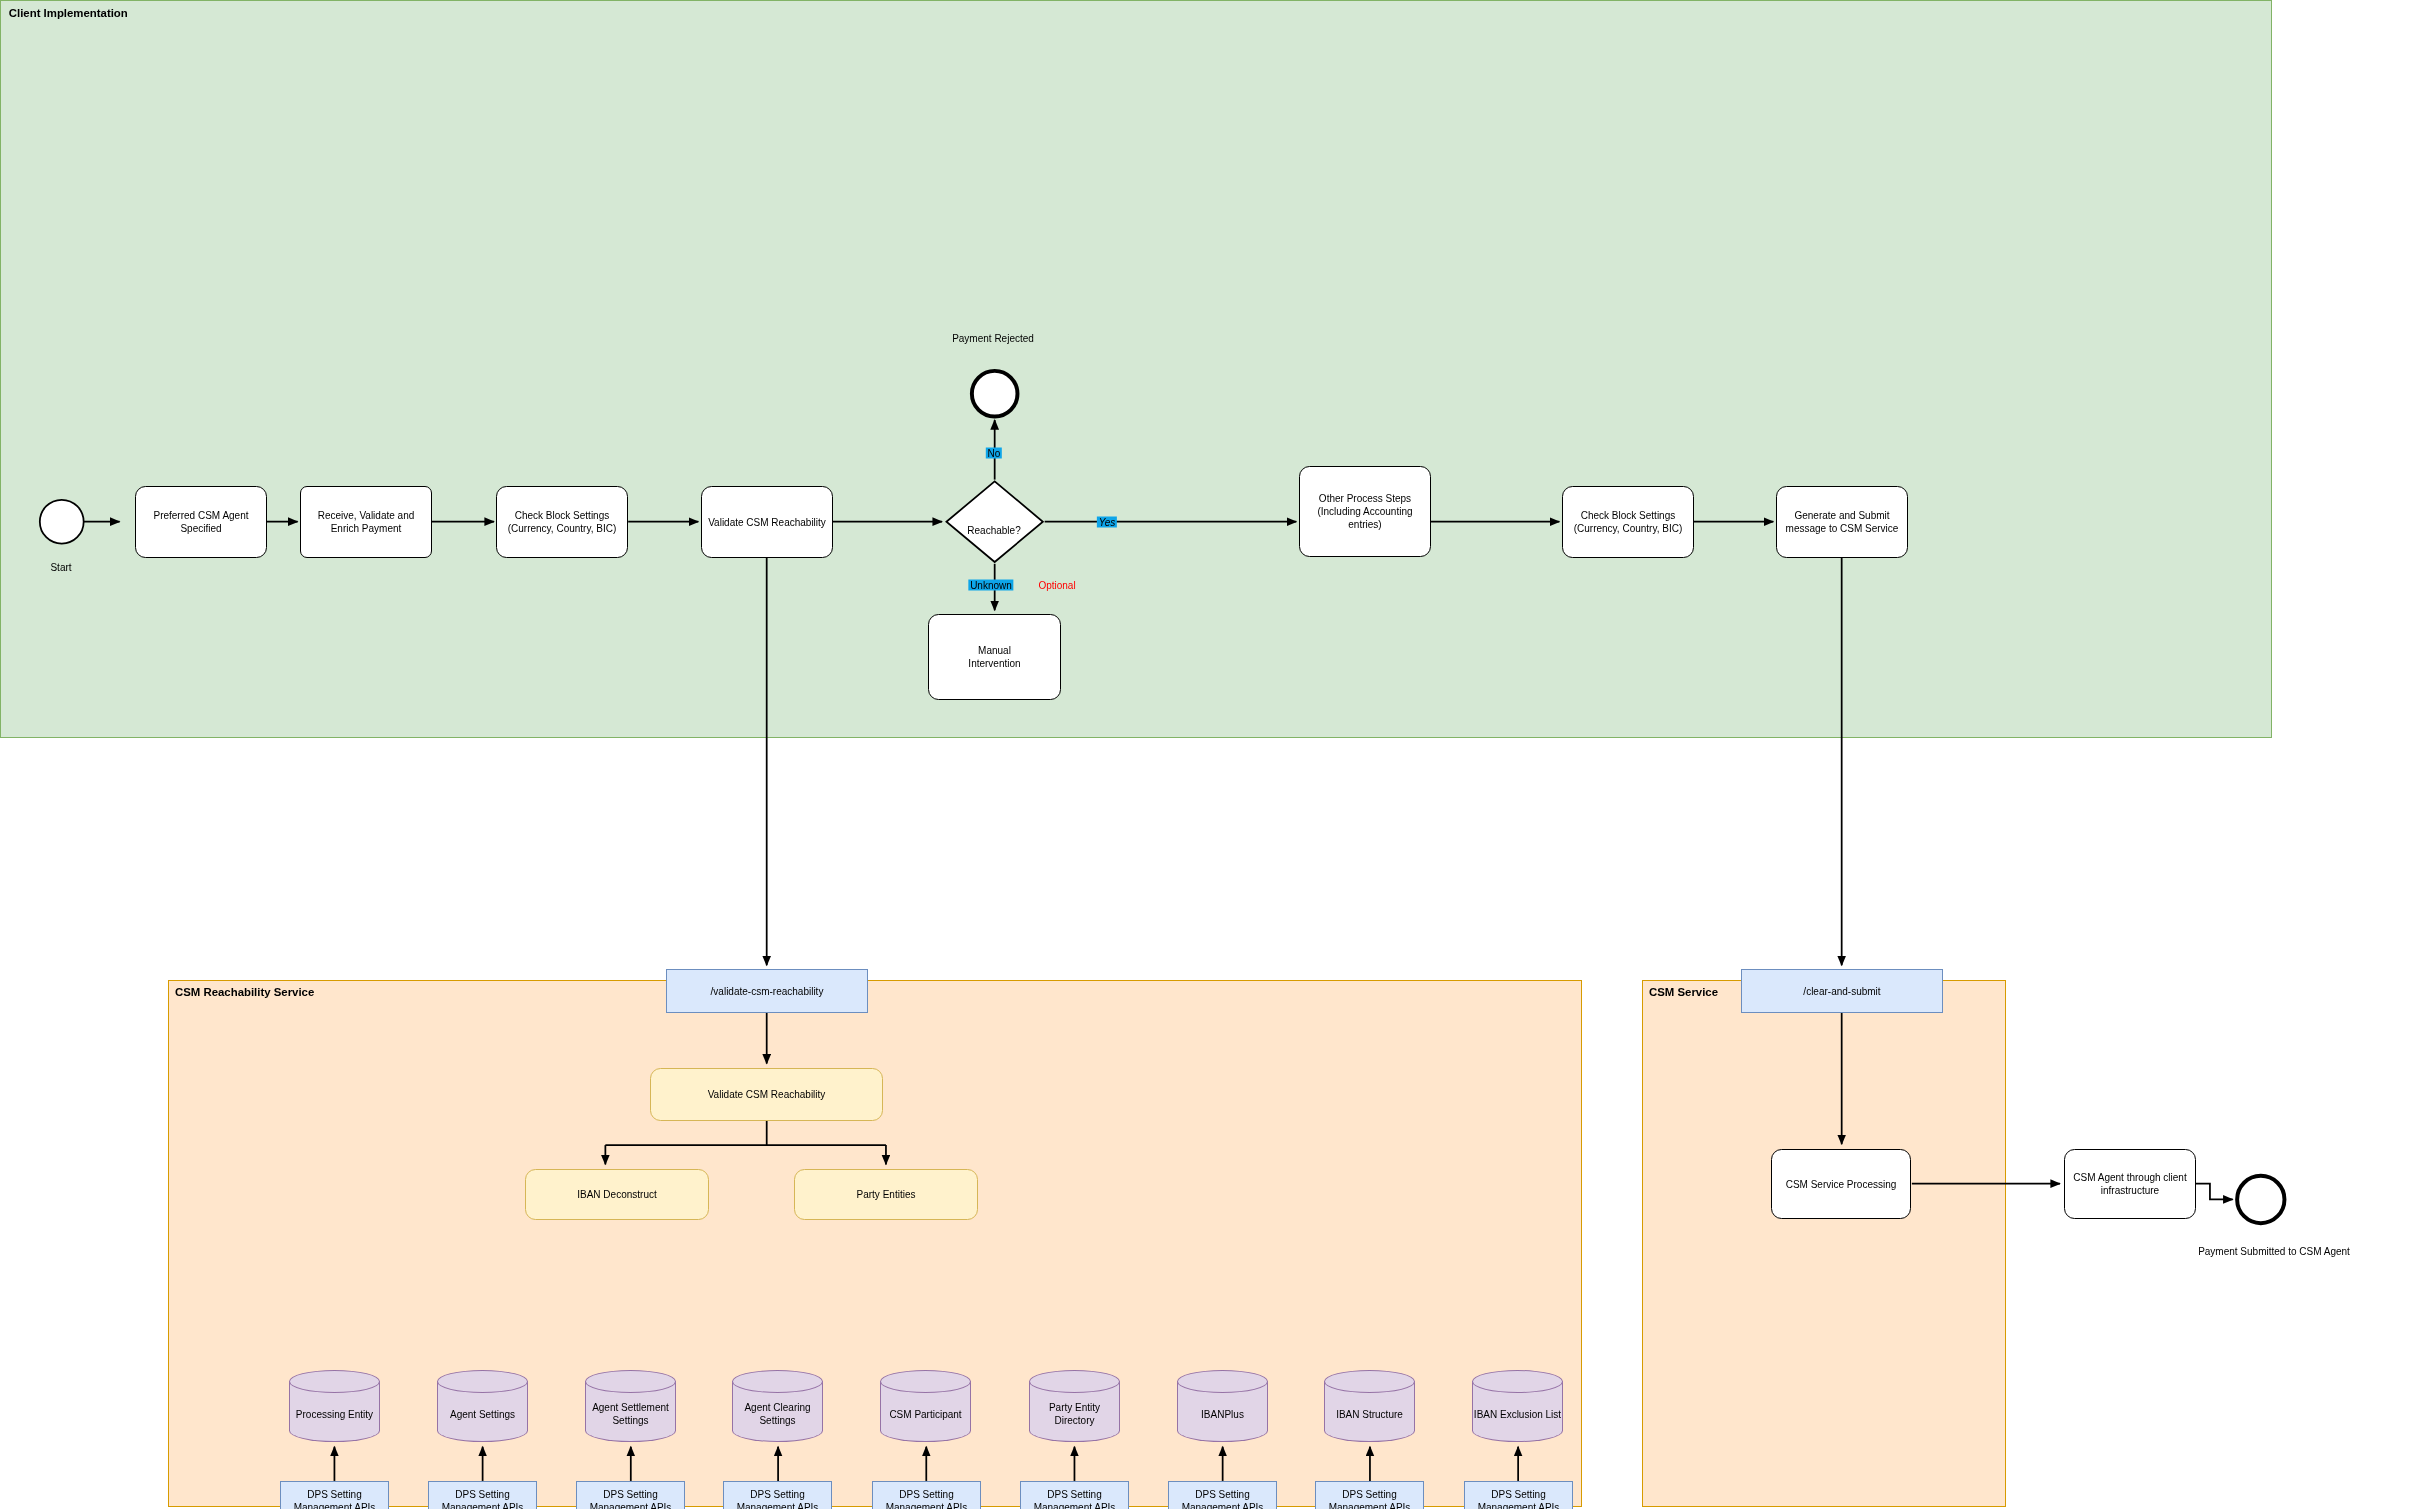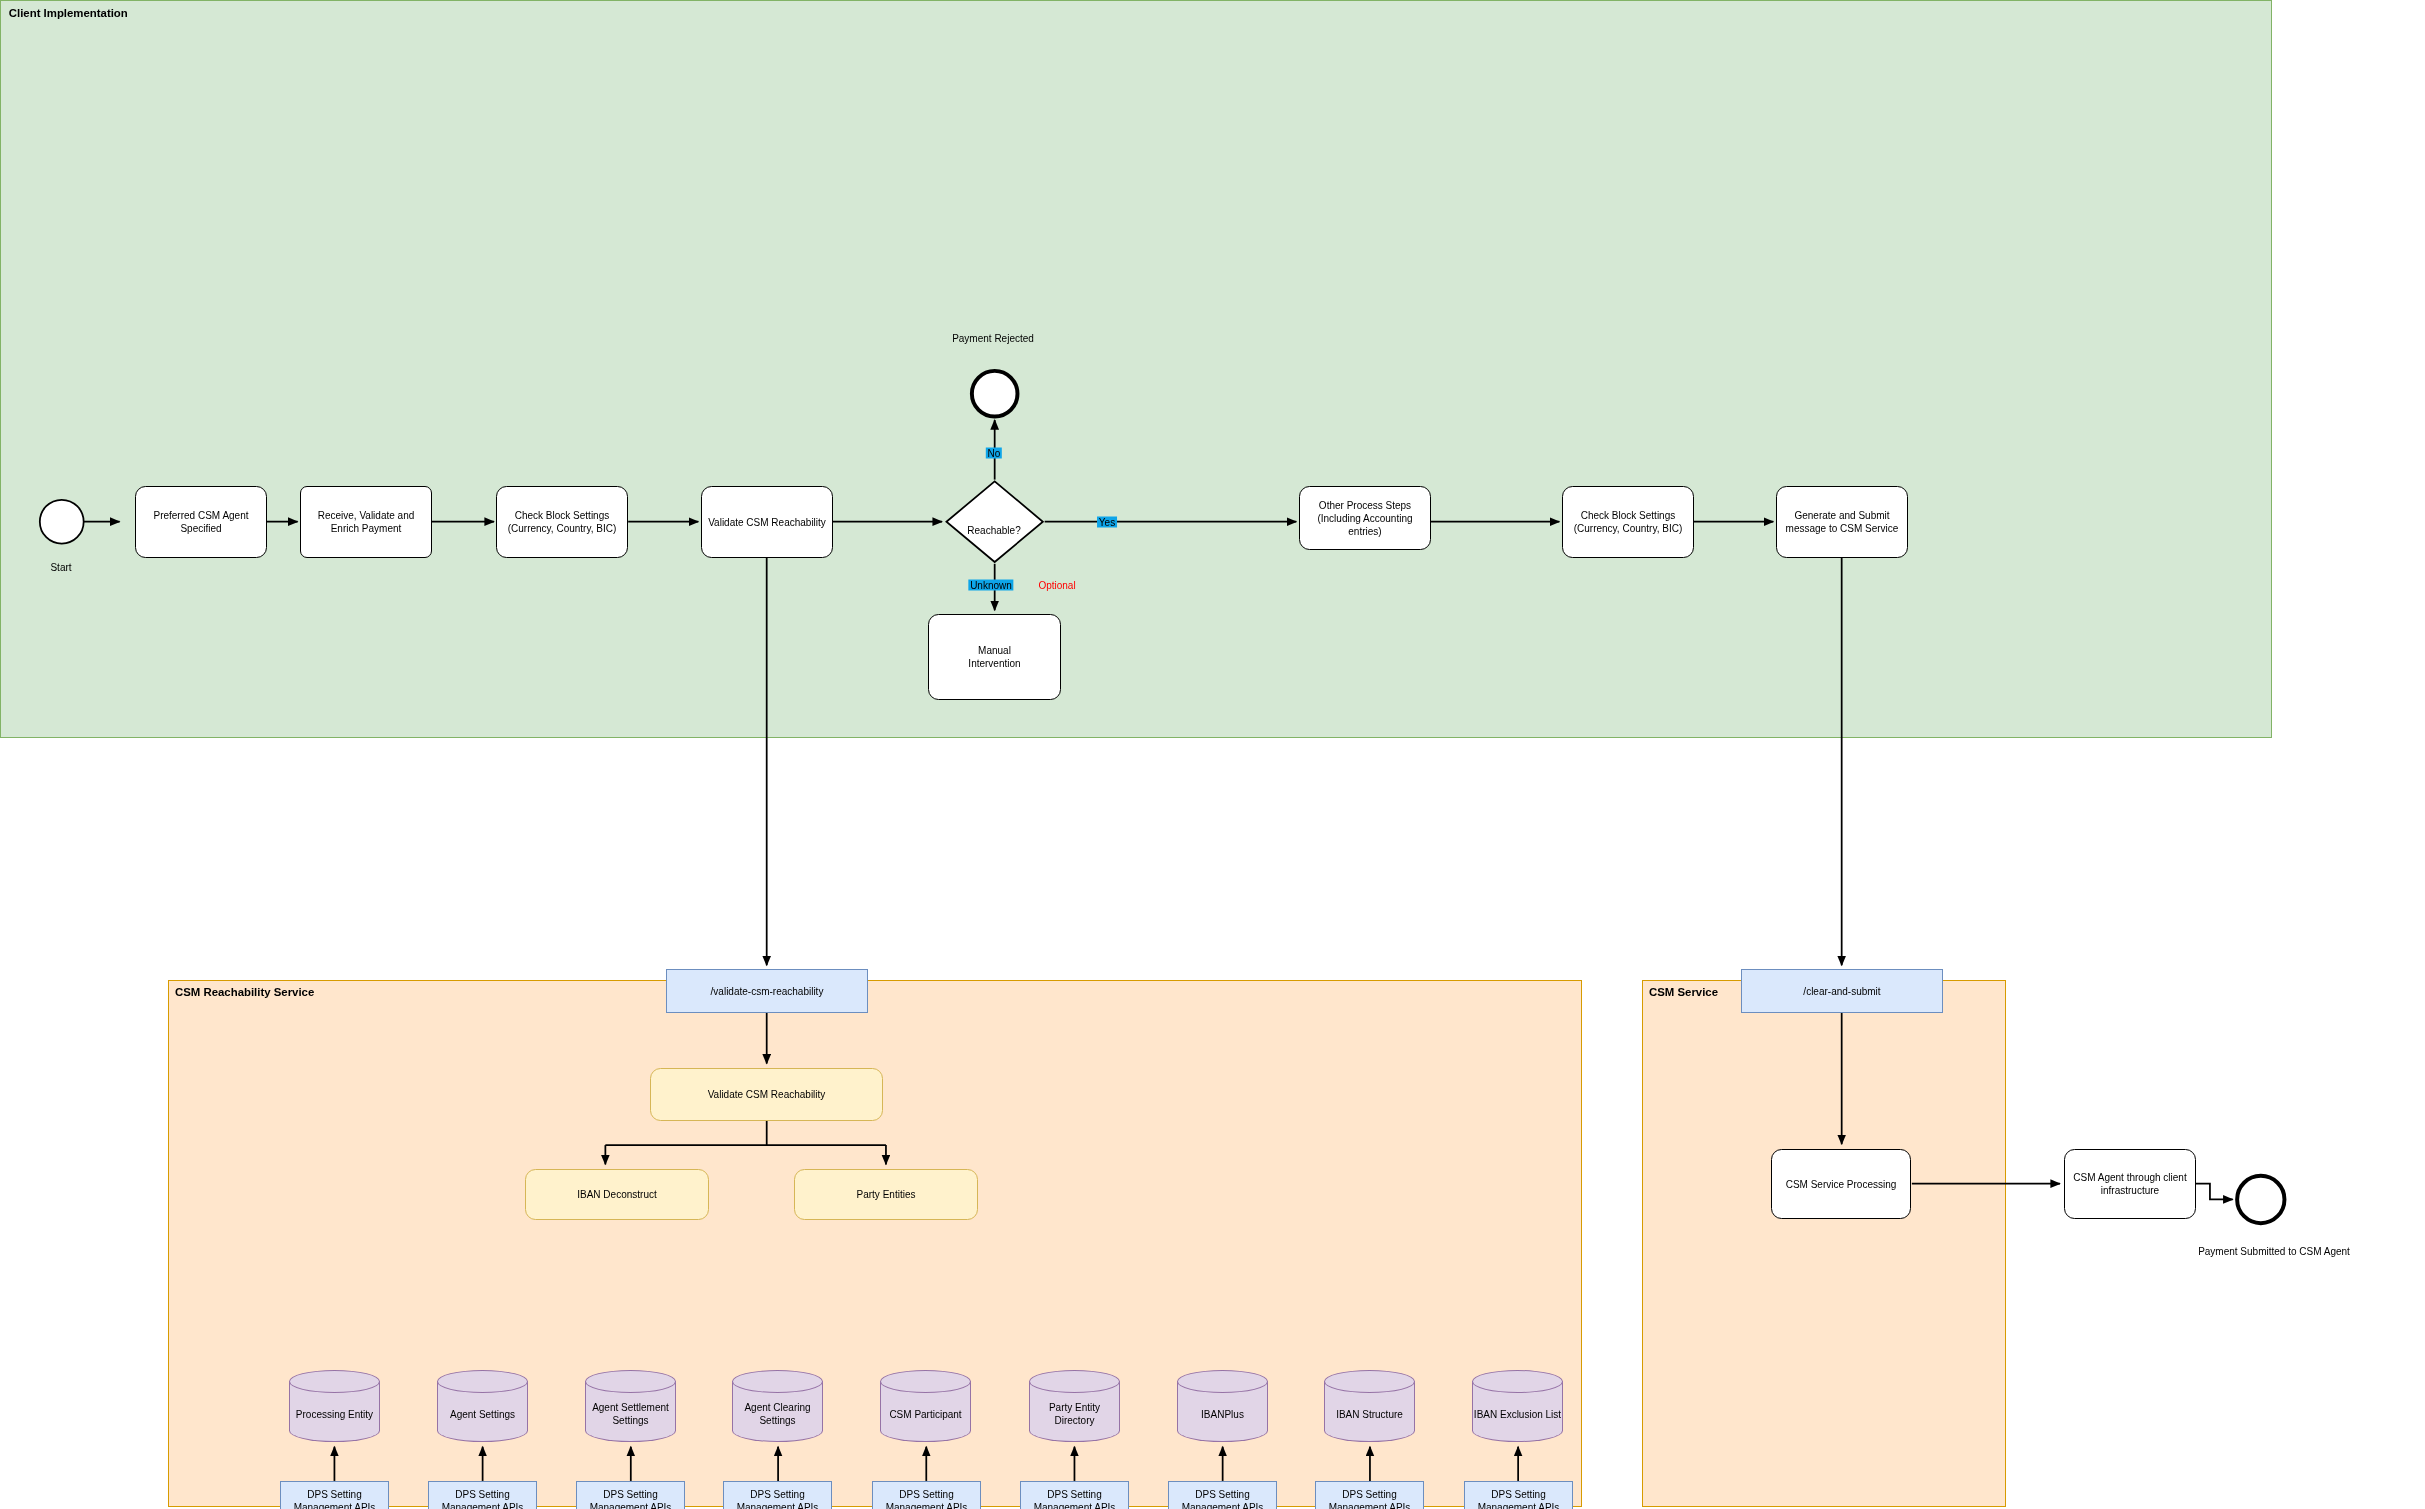--- a/index.html
+++ b/index.html
@@ -110,27 +110,27 @@
 <div class="plain-label" style="left:61px;top:567px;">Start</div>
 
 <div class="node rounded" style="left:123px;top:486px;width:132px;height:72px;margin-left:12px;">Preferred CSM Agent Specified</div>
 <div class="node rounded" style="left:300px;top:486px;width:132px;height:72px;border-radius:7px;">Receive, Validate and Enrich Payment</div>
 <div class="node rounded" style="left:496px;top:486px;width:132px;height:72px;">Check Block Settings (Currency, Country, BIC)</div>
 <div class="node rounded" style="left:701px;top:486px;width:132px;height:72px;padding:3.5px 1.8px;">Validate CSM Reachability</div>
 
 <div class="plain-label" style="left:994px;top:530px;">Reachable?</div>
 <div class="plain-label" style="left:993px;top:338px;">Payment Rejected</div>
 <div class="edge-label" style="left:994px;top:453px;">No</div>
-<div class="edge-label" style="left:1107px;top:522px;">Yes</div>
+<div class="edge-label" style="left:1107px;top:522px;font-style:italic;">Yes</div>
 <div class="edge-label" style="left:991px;top:585px;">Unknown</div>
 <div class="plain-label red" style="left:1057px;top:585px;">Optional</div>
 
 <div class="node rounded narrow" style="left:928px;top:614px;width:133px;height:86px;">Manual Intervention</div>
 
-<div class="node rounded" style="left:1299px;top:486px;width:132px;height:64px;">Other Process Steps (Including Accounting entries)</div>
+<div class="node rounded" style="left:1299px;top:466px;width:132px;height:91px;">Other Process Steps (Including Accounting entries)</div>
 <div class="node rounded" style="left:1562px;top:486px;width:132px;height:72px;">Check Block Settings (Currency, Country, BIC)</div>
 <div class="node rounded" style="left:1776px;top:486px;width:132px;height:72px;">Generate and Submit message to CSM Service</div>
 
 <div class="node blue" style="left:666px;top:969px;width:202px;height:44px;">/validate-csm-reachability</div>
 <div class="node yellow" style="left:650px;top:1068px;width:233px;height:53px;">Validate CSM Reachability</div>
 <div class="node yellow" style="left:513px;top:1169px;width:184px;height:51px;margin-left:12px;">IBAN Deconstruct</div>
 <div class="node yellow" style="left:794px;top:1169px;width:184px;height:51px;">Party Entities</div>
 
 <div class="cyl" style="left:289px;top:1370px;">
   <div class="cyl-body"></div>

